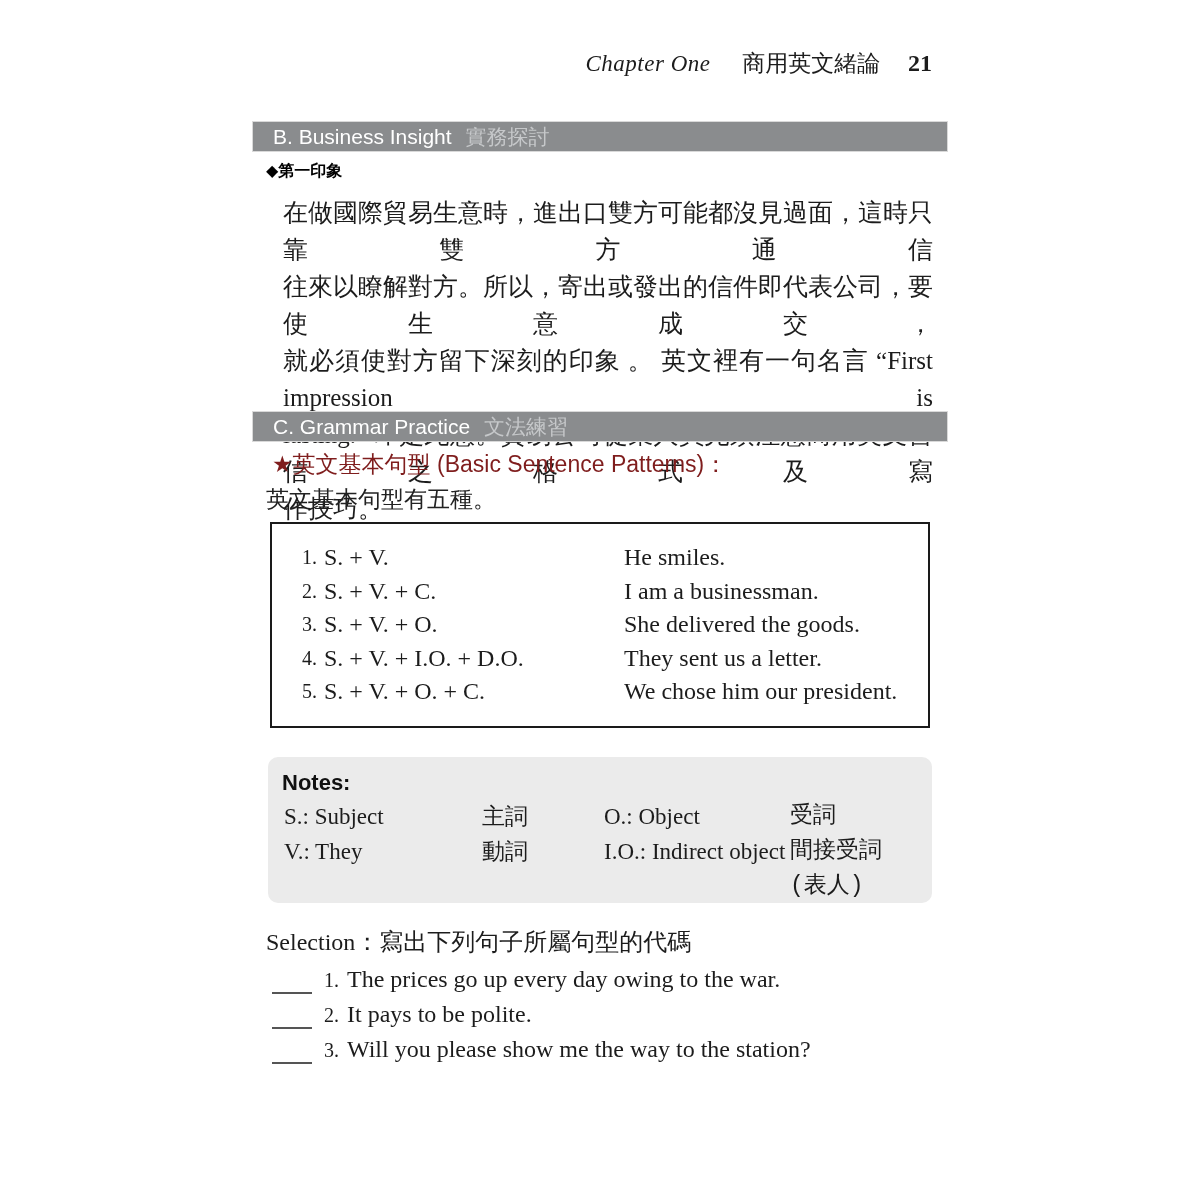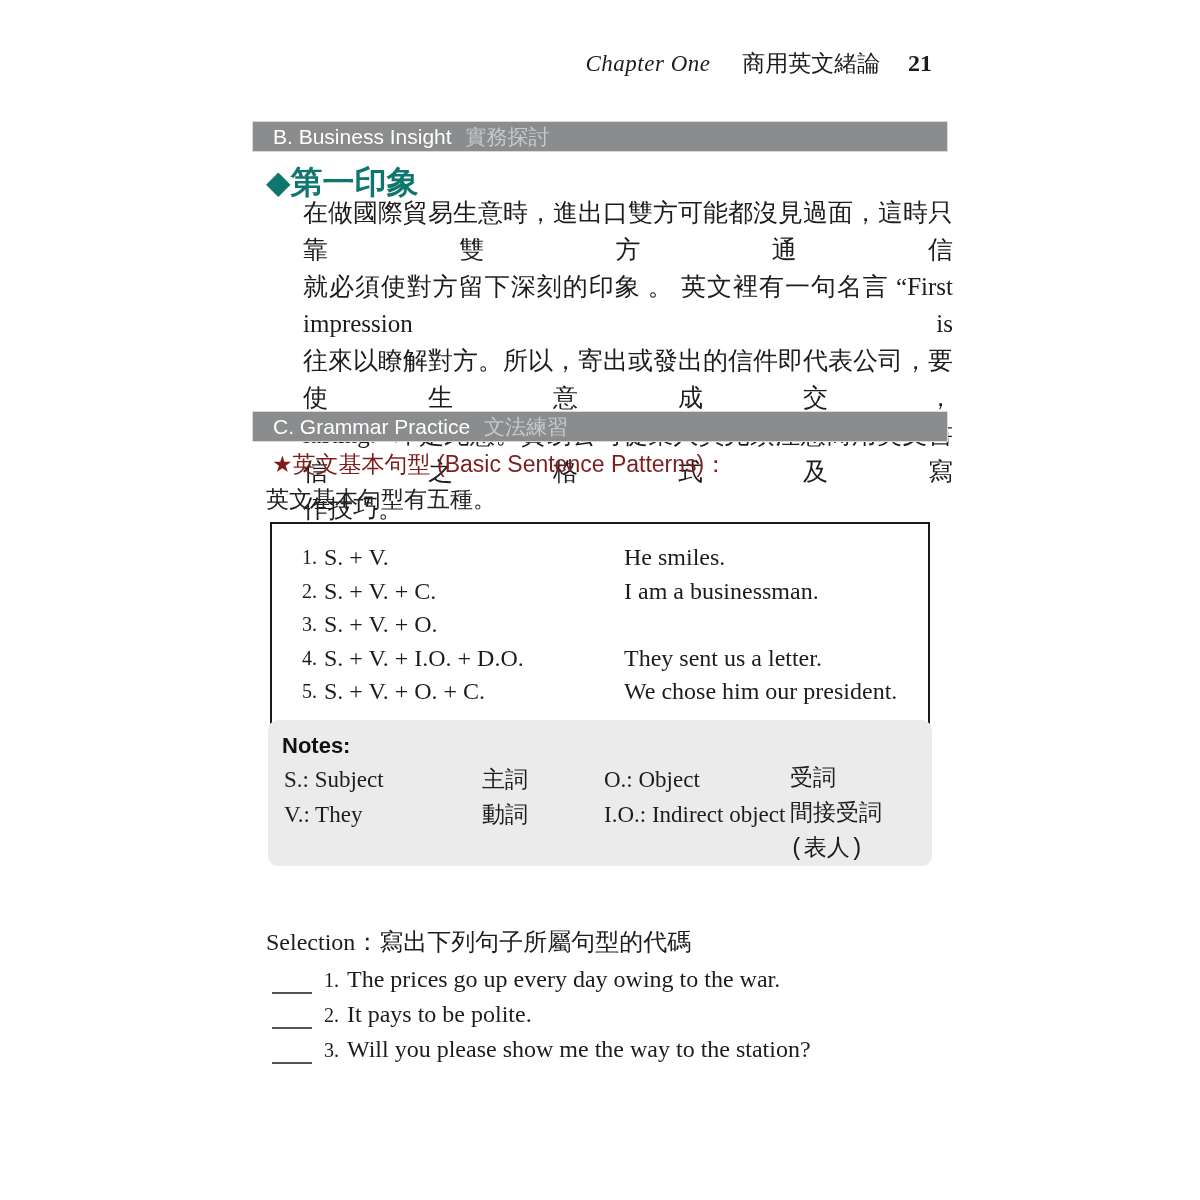--- a/index.html
+++ b/index.html
@@ -19,40 +19,40 @@
   .secbar { position:absolute; left:253px; width:694px; height:29px;
     background:#8a8c8e; line-height:29px; padding-left:20px;
     font-family:"Liberation Sans","DejaVu Sans",sans-serif; font-size:21px;
     box-shadow:0 0 0 1px #d9d9d9; white-space:nowrap; }
   .secbar .en { color:#ffffff; }
   .secbar .zh { color:#c6c8ca; margin-left:8px; }
   .bar-b { top:122px; }
   .bar-c { top:412px; }
   
   .first-impression { position:absolute; top:161px; left:266px;
-    font-weight:bold; font-size:32px; font-family:"Liberation Sans","DejaVu Sans",sans-serif; color:#0f766e; }
+    font-weight:bold; font-size:16px; font-family:"Liberation Sans","DejaVu Sans",sans-serif; color:#000000; }
   .para { position:absolute; top:194px; left:283px; width:650px;
-    font-size:25px; line-height:37px;margin-left:20px; }
+    font-size:25px; line-height:37px; }
   .para .pline { width:100%; }
   .para .pline.just { text-align:justify; text-align-last:justify; text-justify:inter-character; }
   
   .star-heading { position:absolute; top:449px; left:272px;
     font-family:"Liberation Sans","DejaVu Sans",sans-serif; font-weight:normal;
     font-size:23px; color:#7f1d1d; }
   .five-heading { position:absolute; top:484px; left:266px;
     font-family:"Liberation Sans","DejaVu Sans",sans-serif; font-size:23px; color:#222; }
   
   .pattern-box { position:absolute; top:522px; left:270px; width:660px; height:206px;
     border:2px solid #1a1a1a; background:#fff; padding-top:17px; }
   .prow { position:relative; height:33.6px; line-height:33.6px; font-size:24px; }
   .prow .pnum { position:absolute; left:30px; font-size:20px; }
   .prow .ppat { position:absolute; left:52px; }
   .prow .pex  { position:absolute; left:352px; }
   
-  .notes-box { position:absolute; top:720px; left:268px; width:664px; height:146px;
+  .notes-box { position:absolute; top:757px; left:268px; width:664px; height:146px;
     background:#ebebeb; border-radius:10px; padding:10px 0 0 14px; }
   .notes-title { font-family:"Liberation Sans","DejaVu Sans",sans-serif;
     font-weight:bold; font-size:22px; line-height:32px; color:#111; }
   .nrow { position:relative; height:35px; line-height:35px; font-size:23px; }
   .nrow .c1 { position:absolute; left:2px; }
   .nrow .c2 { position:absolute; left:200px; }
   .nrow .c3 { position:absolute; left:322px; }
   .nrow .c4 { position:absolute; left:508px;font-family:Liberation Mono, monospace; }
   
   .sel-heading { position:absolute; top:926px; left:266px; font-size:24px; white-space:nowrap; }
@@ -76,22 +76,22 @@
 
   <div class="secbar bar-b">
     <span class="en">B. Business Insight</span>
     <span class="zh">實務探討</span>
   </div>
 
   <div class="first-impression">◆第一印象</div>
 
   <div class="para">
     <div class="pline just">在做國際貿易生意時，進出口雙方可能都沒見過面，這時只靠雙方通信</div>
+    <div class="pline just">往來以瞭解對方。所以，寄出或發出的信件即代表公司，要使生意成交，</div>
     <div class="pline just">就必須使對方留下深刻的印象 。 英文裡有一句名言 “First impression is</div>
-    <div class="pline just">往來以瞭解對方。所以，寄出或發出的信件即代表公司，要使生意成交，</div>
     <div class="pline just">lasting.” 即是此意。貿易公司從業人員尤須注意商用英文書信之格式及寫</div>
     <div class="pline">作技巧。</div>
   </div>
 
   <div class="secbar bar-c">
     <span class="en">C. Grammar Practice</span>
     <span class="zh">文法練習</span>
   </div>
 
   <div class="star-heading">★英文基本句型 (Basic Sentence Patterns)：</div>
@@ -104,20 +104,21 @@
       <span class="pex">He smiles.</span>
     </div>
     <div class="prow">
       <span class="pnum">2.</span>
       <span class="ppat">S. + V. + C.</span>
       <span class="pex">I am a businessman.</span>
     </div>
     <div class="prow">
       <span class="pnum">3.</span>
       <span class="ppat">S. + V. + O.</span>
+      <span class="pex">She delivered the goods.</span>
     </div>
     <div class="prow">
       <span class="pnum">4.</span>
       <span class="ppat">S. + V. + I.O. + D.O.</span>
       <span class="pex">They sent us a letter.</span>
     </div>
     <div class="prow">
       <span class="pnum">5.</span>
       <span class="ppat">S. + V. + O. + C.</span>
       <span class="pex">We chose him our president.</span>

